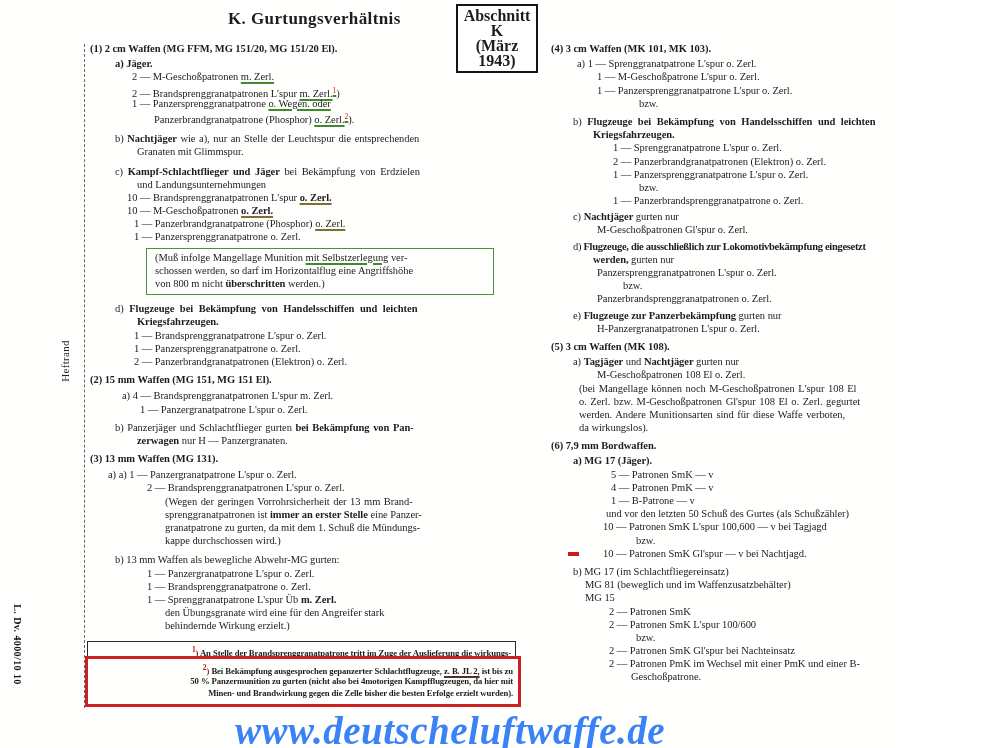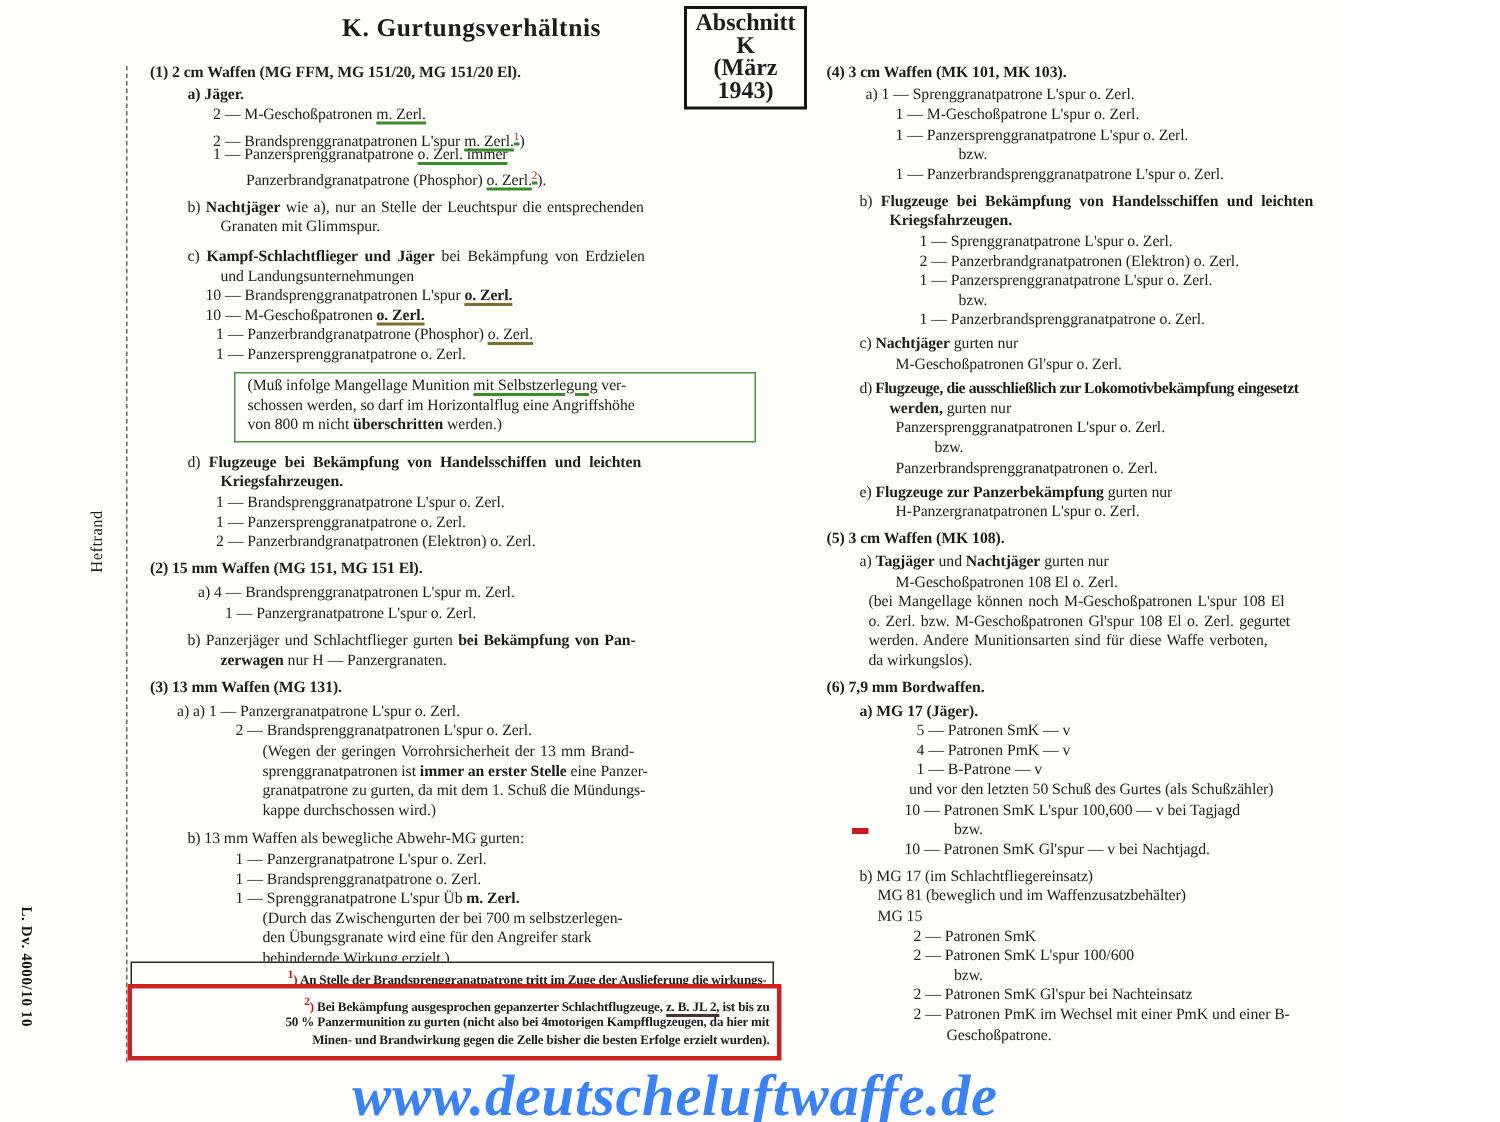--- a/index.html
+++ b/index.html
@@ -2,21 +2,21 @@
 <html><head>
 <meta charset="utf-8">
 <style>
   html,body{margin:0;padding:0;background:#ffffff;}
   .page{position:relative;width:900px;height:748px;background:#fffffe;overflow:hidden;
         font-family:Liberation Serif, serif;color:#1c1c1c;}
   .title{position:absolute;left:228px;top:9px;font-size:17px;font-weight:bold;letter-spacing:.4px;}
   .stamp{position:absolute;left:456px;top:4px;width:78px;border:2px solid #141414;
          text-align:center;font-weight:bold;font-size:16px;line-height:15px;padding:2px 0 3px 0;}
   .col{position:absolute;top:42px;font-size:10.5px;letter-spacing:-0.05px;}
-  .col-left{left:100px;width:412px;}
+  .col-left{left:90px;width:412px;}
   .col-right{left:551px;width:392px;}
   .line{height:13.2px;line-height:13.2px;white-space:pre;overflow:visible;}
   .b{font-weight:bold;}
   .red{color:#c21414;}
   .sup{font-size:7.5px;vertical-align:4px;}
   .u-g{text-decoration:underline;text-decoration-color:#3d8b2d;text-decoration-thickness:2px;text-underline-offset:2px;}
   .u-o{text-decoration:underline;text-decoration-color:#7c7031;text-decoration-thickness:2px;text-underline-offset:2px;}
   .u-d{text-decoration:underline;text-decoration-color:#4a3328;text-decoration-thickness:1.5px;text-underline-offset:2px;}
   .greenbox{margin-left:56px;width:336px;border:1.5px solid #4d8f3c;padding:2px 2px 4px 8px;}
   .fn{position:absolute;font-size:8.7px;font-weight:bold;letter-spacing:-0.1px;text-align:right;}
@@ -48,21 +48,21 @@
   <div class="docnum">L. Dv. 4000/10   10</div>
 
   <div class="col col-left" id="col-left">
       <div class="block">
         <div class="line"><span class="b">(1) 2 cm Waffen (MG FFM, MG 151/20, MG 151/20 El).</span></div>
       </div>
       <div class="block" style="margin-top: 2px;">
         <div class="line" style="padding-left: 25px;"><span class="b">a) Jäger.</span></div>
         <div class="line" style="padding-left: 42px;"><span>2 — M-Geschoßpatronen </span><span class="u-g">m. Zerl.</span></div>
         <div class="line" style="padding-left: 42px;"><span>2 — Brandsprenggranatpatronen L'spur </span><span class="u-g">m. Zerl.</span><span class="u-g red sup">1</span><span>)</span></div>
-        <div class="line" style="padding-left: 42px;"><span>1 — Panzersprenggranatpatrone </span><span class="u-g">o. Zerl. immer</span></div>
+        <div class="line" style="padding-left: 42px;"><span>1 — Panzersprenggranatpatrone </span><span class="u-g">o. Wegen. oder</span></div>
         <div class="line" style="padding-left: 64px;"><span>Panzerbrandgranatpatrone (Phosphor) </span><span class="u-g">o. Zerl.</span><span class="u-g red sup">2</span><span>).</span></div>
       </div>
       <div class="block" style="margin-top: 9px;">
         <div class="line" style="padding-left: 25px; word-spacing: 1px;"><span>b) </span><span class="b">Nachtjäger</span><span> wie a), nur an Stelle der Leuchtspur die entsprechenden</span></div>
         <div class="line" style="padding-left: 47px;"><span>Granaten mit Glimmspur.</span></div>
       </div>
       <div class="block" style="margin-top: 6px;">
         <div class="line" style="padding-left: 25px; word-spacing: 2px;"><span>c) </span><span class="b">Kampf-Schlachtflieger und Jäger</span><span> bei Bekämpfung von Erdzielen</span></div>
         <div class="line" style="padding-left: 47px;"><span>und Landungsunternehmungen</span></div>
         <div class="line" style="padding-left: 37px;"><span>10 — Brandsprenggranatpatronen L'spur </span><span class="b u-o">o. Zerl.</span></div>
@@ -102,35 +102,33 @@
         <div class="line" style="padding-left: 75px; word-spacing: 1px;"><span>(Wegen der geringen Vorrohrsicherheit der 13 mm Brand-</span></div>
         <div class="line" style="padding-left: 75px;"><span>sprenggranatpatronen ist </span><span class="b">immer an erster Stelle</span><span> eine Panzer-</span></div>
         <div class="line" style="padding-left: 75px;"><span>granatpatrone zu gurten, da mit dem 1. Schuß die Mündungs-</span></div>
         <div class="line" style="padding-left: 75px;"><span>kappe durchschossen wird.)</span></div>
       </div>
       <div class="block" style="margin-top: 6px;">
         <div class="line" style="padding-left: 25px;"><span>b) 13 mm Waffen als bewegliche Abwehr-MG gurten:</span></div>
         <div class="line" style="padding-left: 57px;"><span>1 — Panzergranatpatrone L'spur o. Zerl.</span></div>
         <div class="line" style="padding-left: 57px;"><span>1 — Brandsprenggranatpatrone o. Zerl.</span></div>
         <div class="line" style="padding-left: 57px;"><span>1 — Sprenggranatpatrone L'spur Üb </span><span class="b">m. Zerl.</span></div>
-        <div class="line" style="padding-left: 75px;"><span>(Durch das Zwischengurten der bei 700 m selbstzerlegen-</span></div>
         <div class="line" style="padding-left: 75px;"><span>den Übungsgranate wird eine für den Angreifer stark</span></div>
         <div class="line" style="padding-left: 75px;"><span>behindernde Wirkung erzielt.)</span></div>
       </div>
     </div>
   <div class="col col-right" id="col-right">
       <div class="block">
         <div class="line"><span class="b">(4) 3 cm Waffen (MK 101, MK 103).</span></div>
       </div>
       <div class="block" style="margin-top: 2px;">
         <div class="line" style="padding-left: 26px;"><span>a) 1 — Sprenggranatpatrone L'spur o. Zerl.</span></div>
         <div class="line" style="padding-left: 46px;"><span>1 — M-Geschoßpatrone L'spur o. Zerl.</span></div>
         <div class="line" style="padding-left: 46px;"><span>1 — Panzersprenggranatpatrone L'spur o. Zerl.</span></div>
         <div class="line" style="padding-left: 88px;"><span>bzw.</span></div>
-        <div class="line" style="padding-left: 46px;"><span>1 — Panzerbrandsprenggranatpatrone L'spur o. Zerl.</span></div>
       </div>
       <div class="block" style="margin-top: 5px;">
         <div class="line" style="padding-left: 22px; word-spacing: 3px;"><span>b) </span><span class="b">Flugzeuge bei Bekämpfung von Handelsschiffen und leichten</span></div>
         <div class="line" style="padding-left: 42px;"><span class="b">Kriegsfahrzeugen.</span></div>
         <div class="line" style="padding-left: 62px;"><span>1 — Sprenggranatpatrone L'spur o. Zerl.</span></div>
         <div class="line" style="padding-left: 62px;"><span>2 — Panzerbrandgranatpatronen (Elektron) o. Zerl.</span></div>
         <div class="line" style="padding-left: 62px;"><span>1 — Panzersprenggranatpatrone L'spur o. Zerl.</span></div>
         <div class="line" style="padding-left: 88px;"><span>bzw.</span></div>
         <div class="line" style="padding-left: 62px;"><span>1 — Panzerbrandsprenggranatpatrone o. Zerl.</span></div>
       </div>

